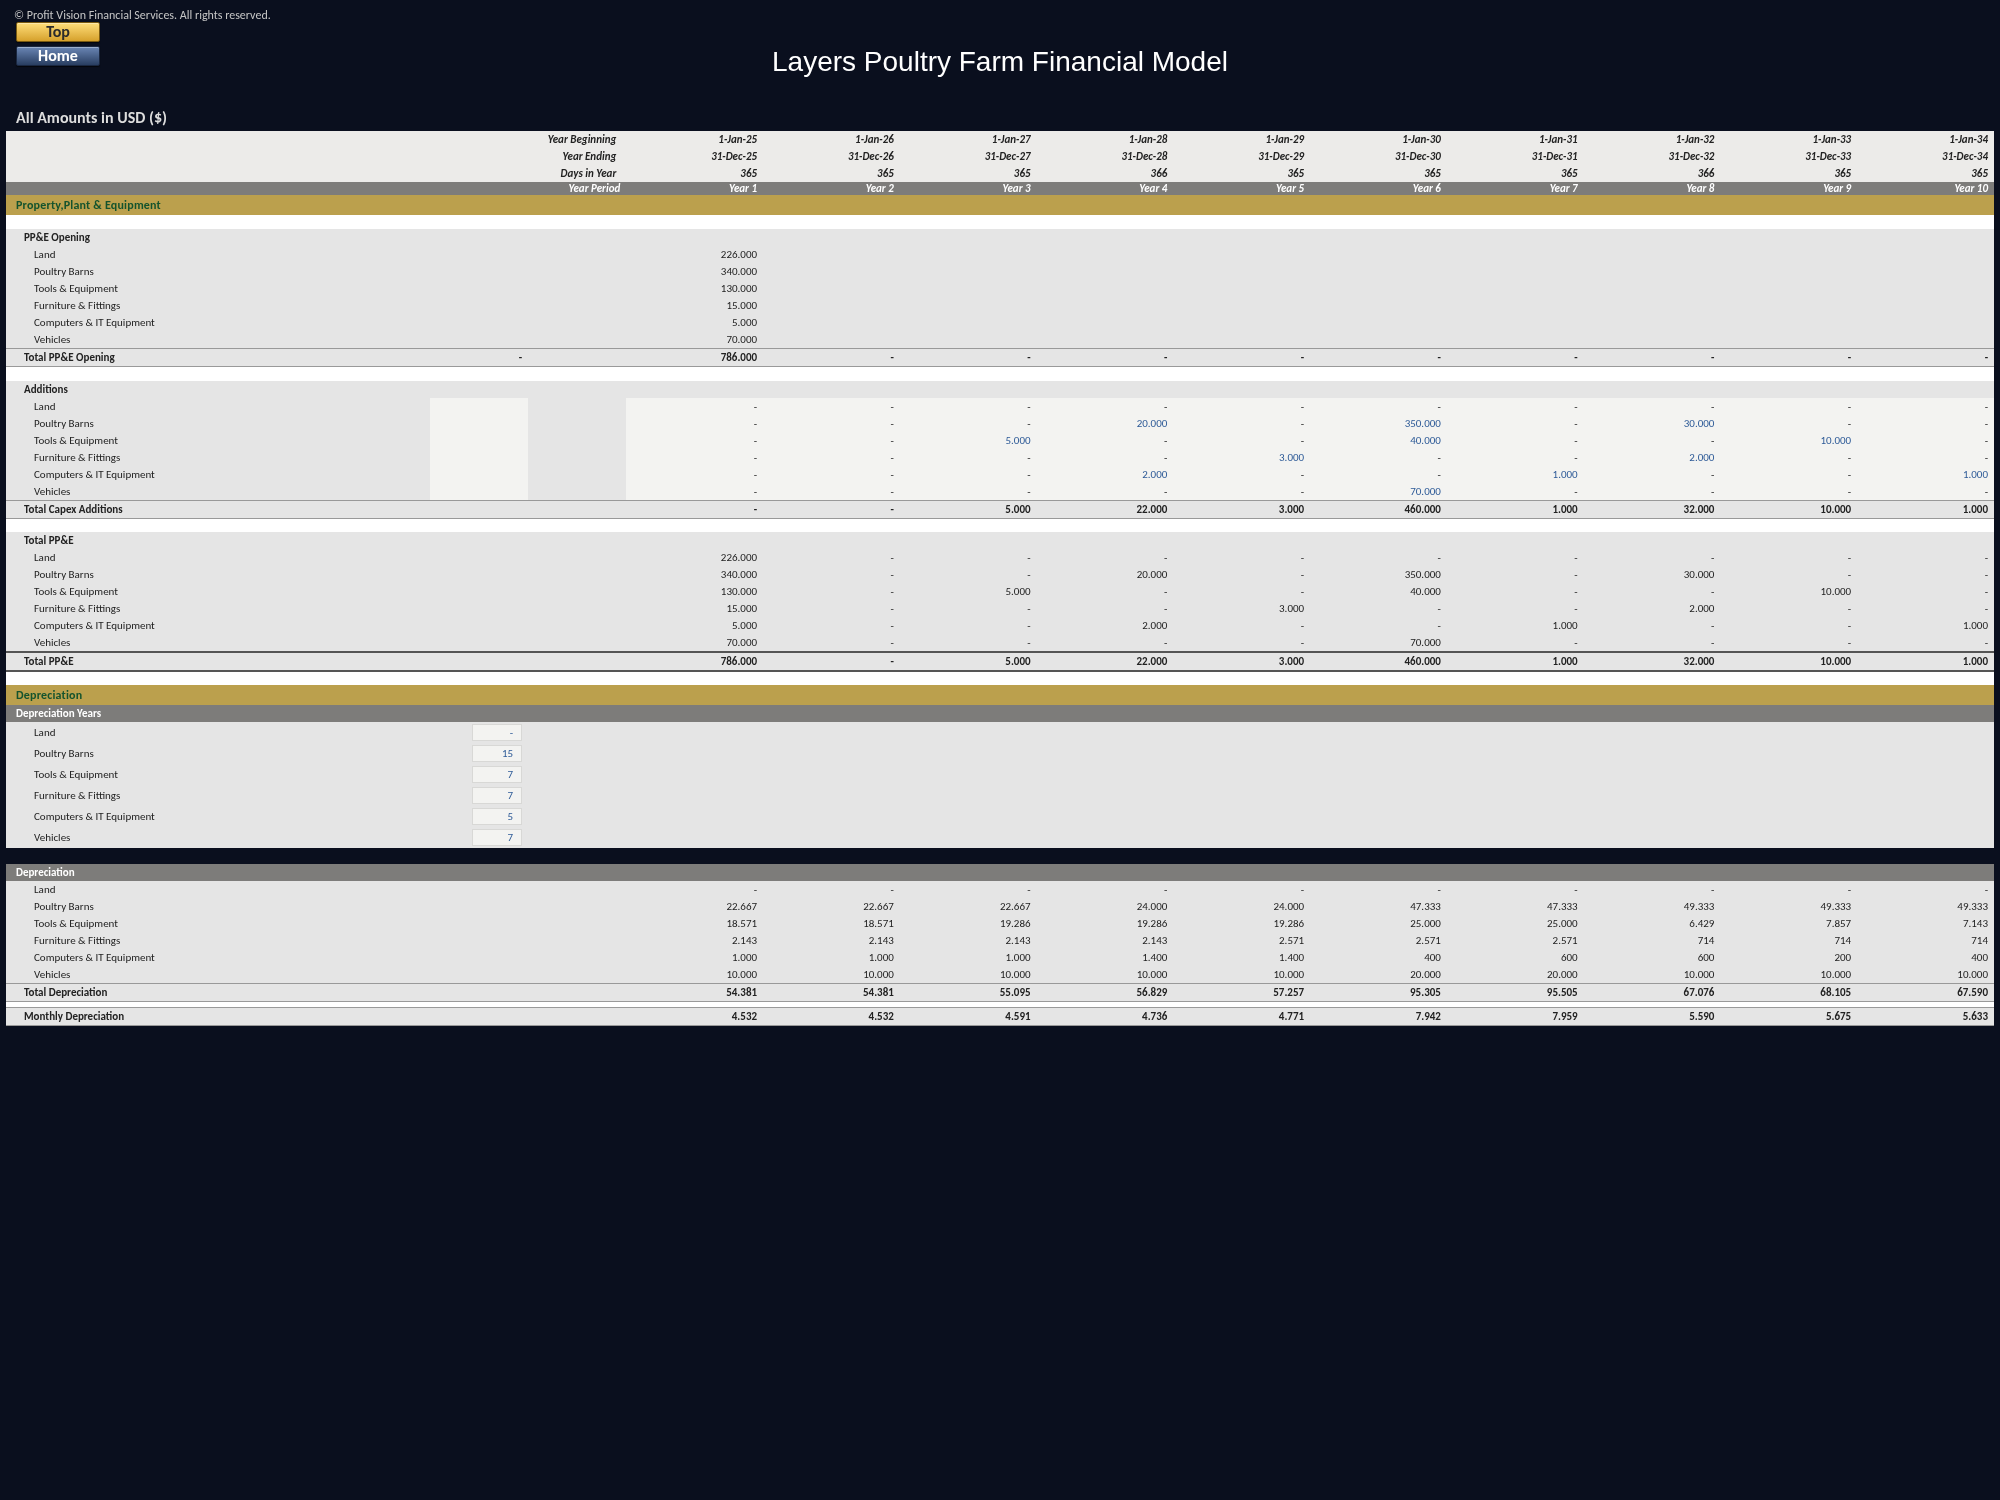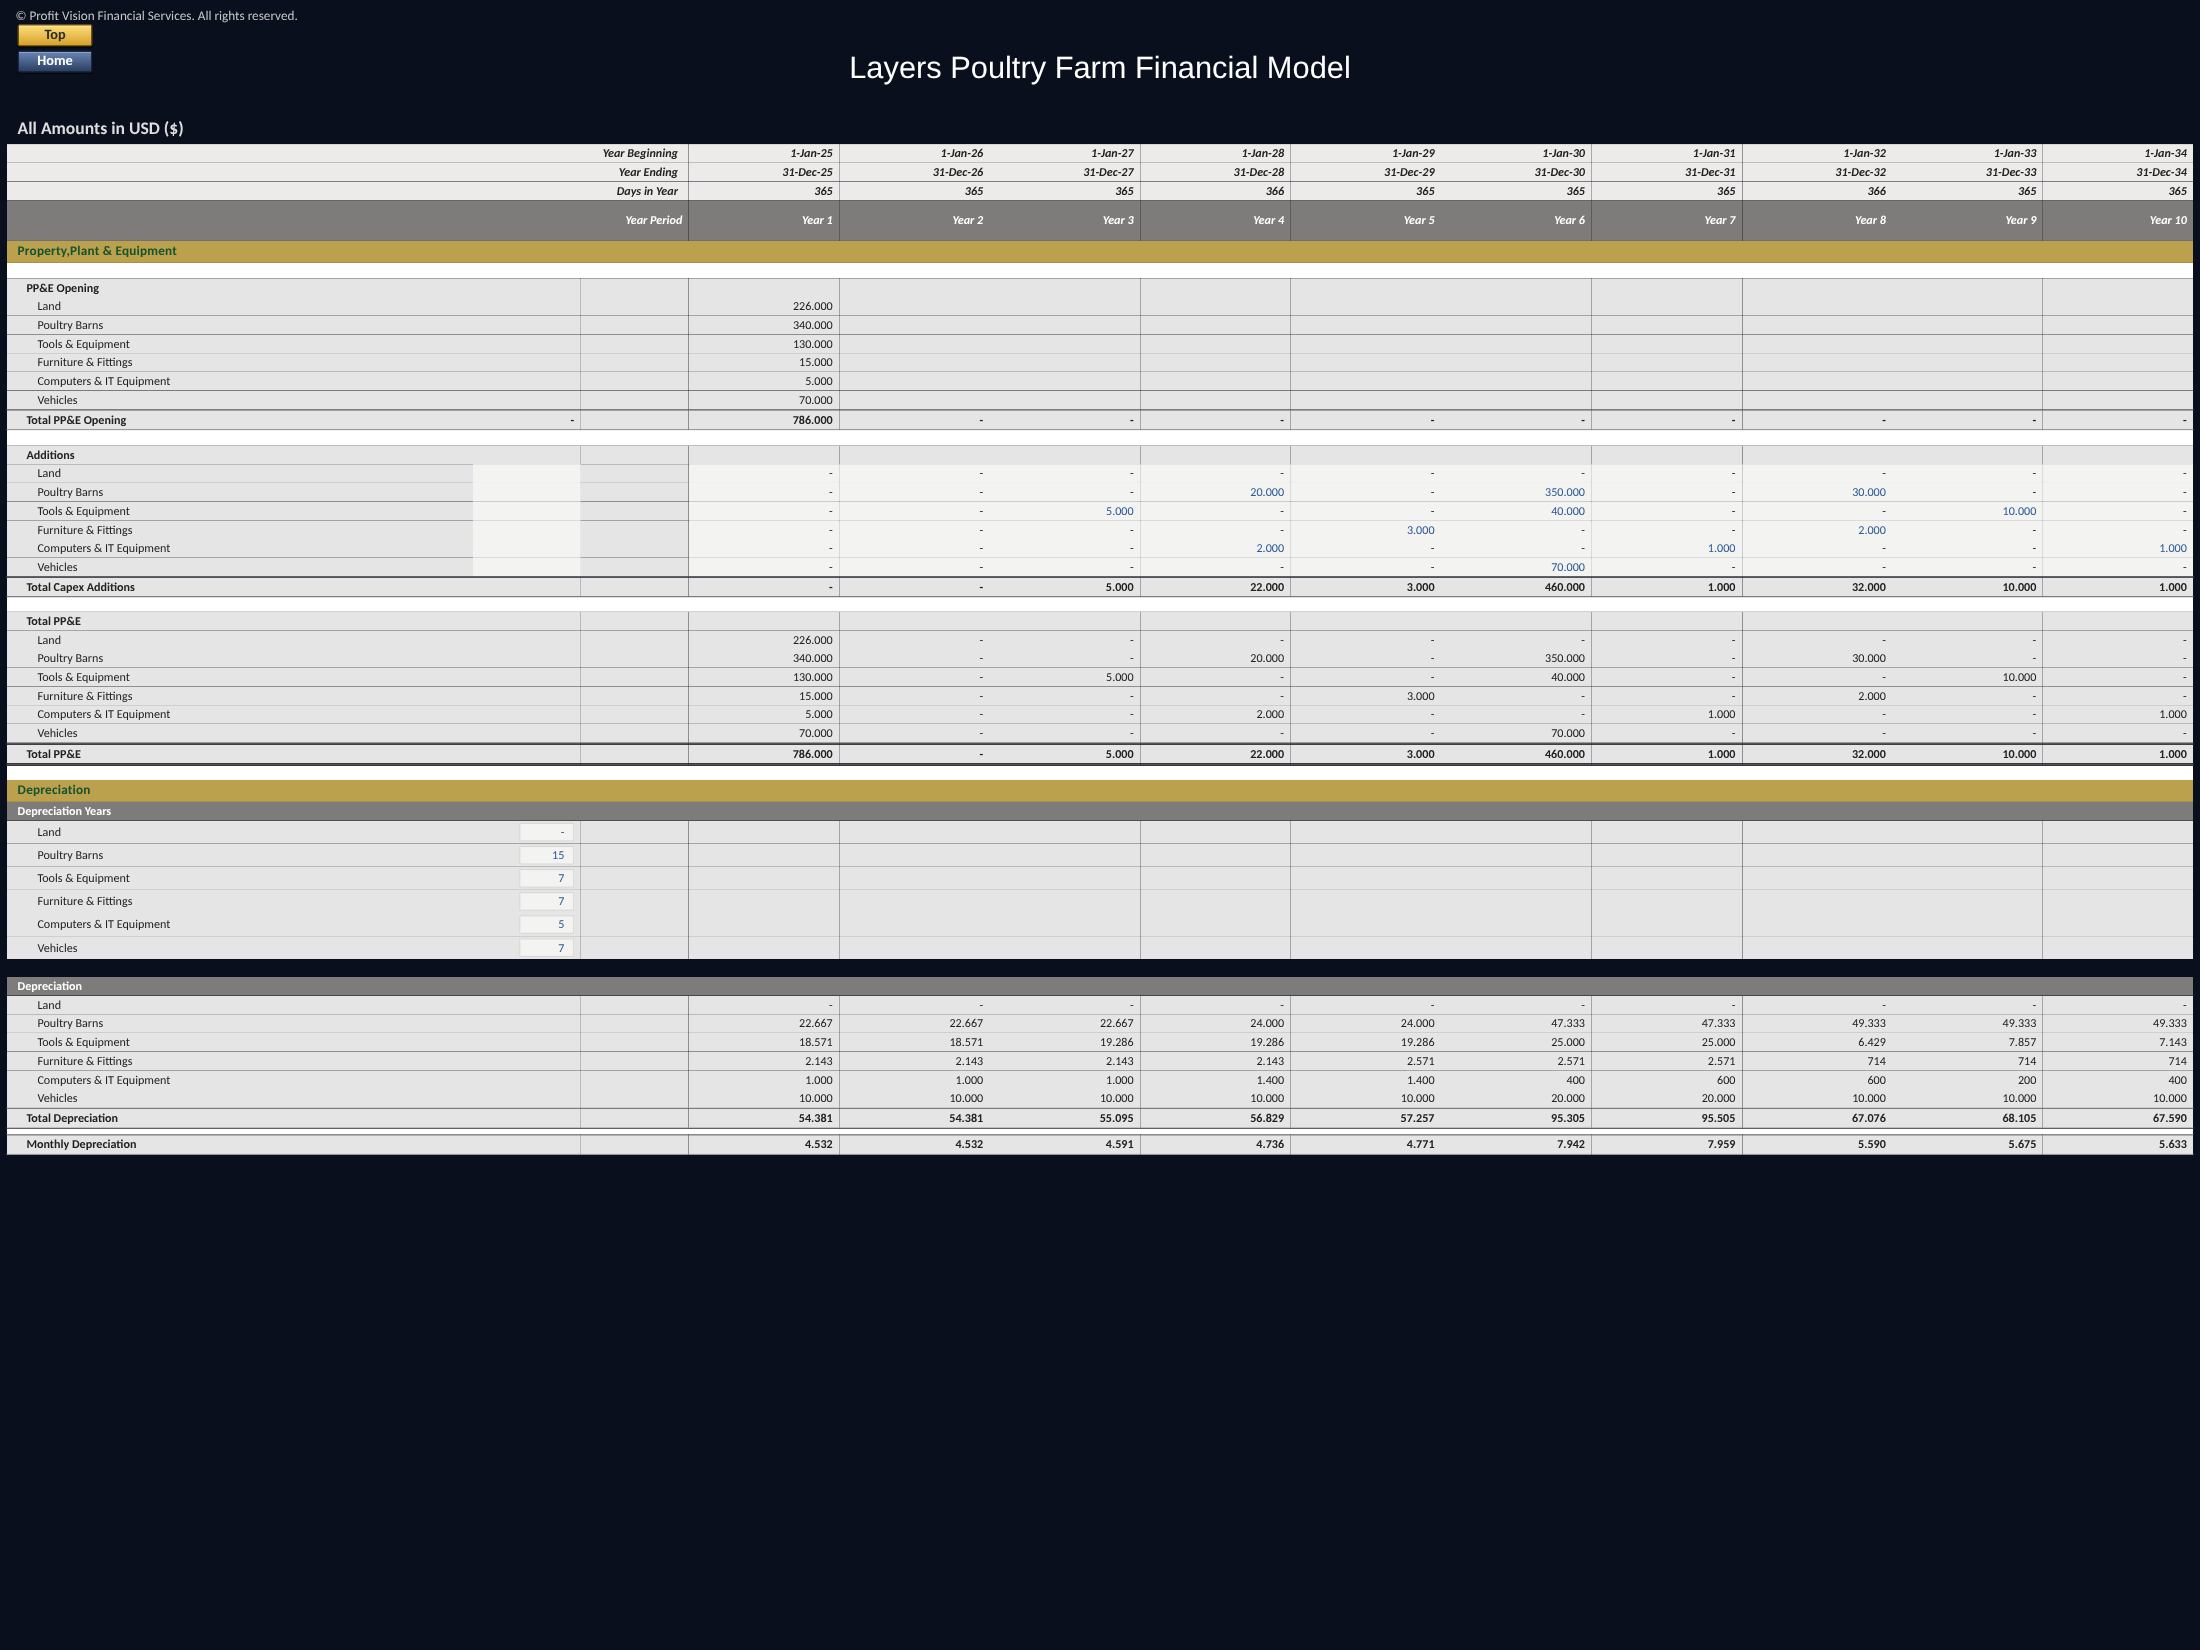--- a/index.html
+++ b/index.html
@@ -1,36 +1,36 @@
 <!DOCTYPE html>
 <html><head>
 <meta charset="utf-8">
 <style>
   * { box-sizing: border-box; margin: 0; padding: 0; }
   body { background: #0a0f1e; font-family: 'Segoe UI', Calibri, Arial, sans-serif; font-size: 11px; color: #222; padding: 6px; }
   .copyright { color: #c5c5c5; font-size: 12px; padding: 2px 4px 6px 8px; }
   .nav-buttons { position: absolute; left: 16px; top: 22px; display: flex; flex-direction: column; gap: 4px; }
-  .btn { width: 68px; height: 20px; text-align: center; font-size: 13px; font-weight: 600; line-height: 18px; border-radius: 2px; cursor: pointer; box-shadow: inset 0 1px 0 rgba(255,255,255,.35), 0 1px 1px rgba(0,0,0,.6); }
+  .btn { width: 84px; height: 20px; text-align: center; font-size: 16px; font-weight: 600; line-height: 18px; border-radius: 2px; cursor: pointer; box-shadow: inset 0 1px 0 rgba(255,255,255,.35), 0 1px 1px rgba(0,0,0,.6); }
   .btn-top { background: linear-gradient(#ffde7a,#d6a12c); border: 1px solid #7a5a10; color: #2b2b2b; }
   .btn-home { background: linear-gradient(#6a86b5,#293e61); border: 1px solid #1a2740; color: #fff; }
   .title { text-align: center; color: #fff; font-size: 28px; font-weight: 400; padding: 18px 0 28px 0; font-family: 'Segoe UI Light','Segoe UI',Arial,sans-serif; }
   .amounts { color: #ddd; font-weight: bold; font-size: 16px; padding: 2px 0 4px 10px; }
   .sheet { width: 100%; }
   table { width: 100%; border-collapse: collapse; table-layout: fixed; }
   col.label { width: 22%; }
   col.narrow { width: 5.1%; }
   col.data { width: 7.1%; }
   td, th { padding: 2px 6px; white-space: nowrap; overflow: hidden; text-overflow: clip; }
   .hdr-capex { background: #7d7c7a; color: #fff; font-size: 14px; font-weight: bold; padding: 4px 10px; }
   .hdr-capex td.year { text-align: right; font-size: 12px; font-weight: 600; }
   .hdr-meta { background: #ecebe9; font-style: italic; font-weight: 600; font-size: 11px; }
   .hdr-meta td { padding: 2px 6px; text-align: right; }
   .hdr-meta .meta-label { text-align: right; padding-right: 10px; }
   .hdr-period { background: #7d7c7a; color: #fff; font-style: italic; font-weight: 600; }
-  .hdr-period td { text-align: right; padding: 12px 6px; }
+  .hdr-period td { text-align: right; padding: 0 6px; }
   .hdr-gold { background: #bba04d; color: #14532d; font-weight: bold; font-size: 12px; padding: 3px 10px; letter-spacing: .2px; }
   .hdr-grey { background: #7d7c7a; color: #fff; font-weight: bold; font-size: 11px; padding: 2px 10px; }
   .section { background: #e5e5e5; padding-left: 18px; }
   .section td { font-size: 11px; }
   .row-label { padding-left: 18px; }
   .row-label.ind { padding-left: 28px; }
   .row-head td.row-label { font-weight: bold; padding-left: 18px; }
   .row-total td { font-weight: bold; border-top: 1px solid #999; border-bottom: 1px solid #999; }
   .row-grand td { font-weight: bold; border-top: 2px double #555; border-bottom: 2px double #555; }
   td.num { text-align: right; }

